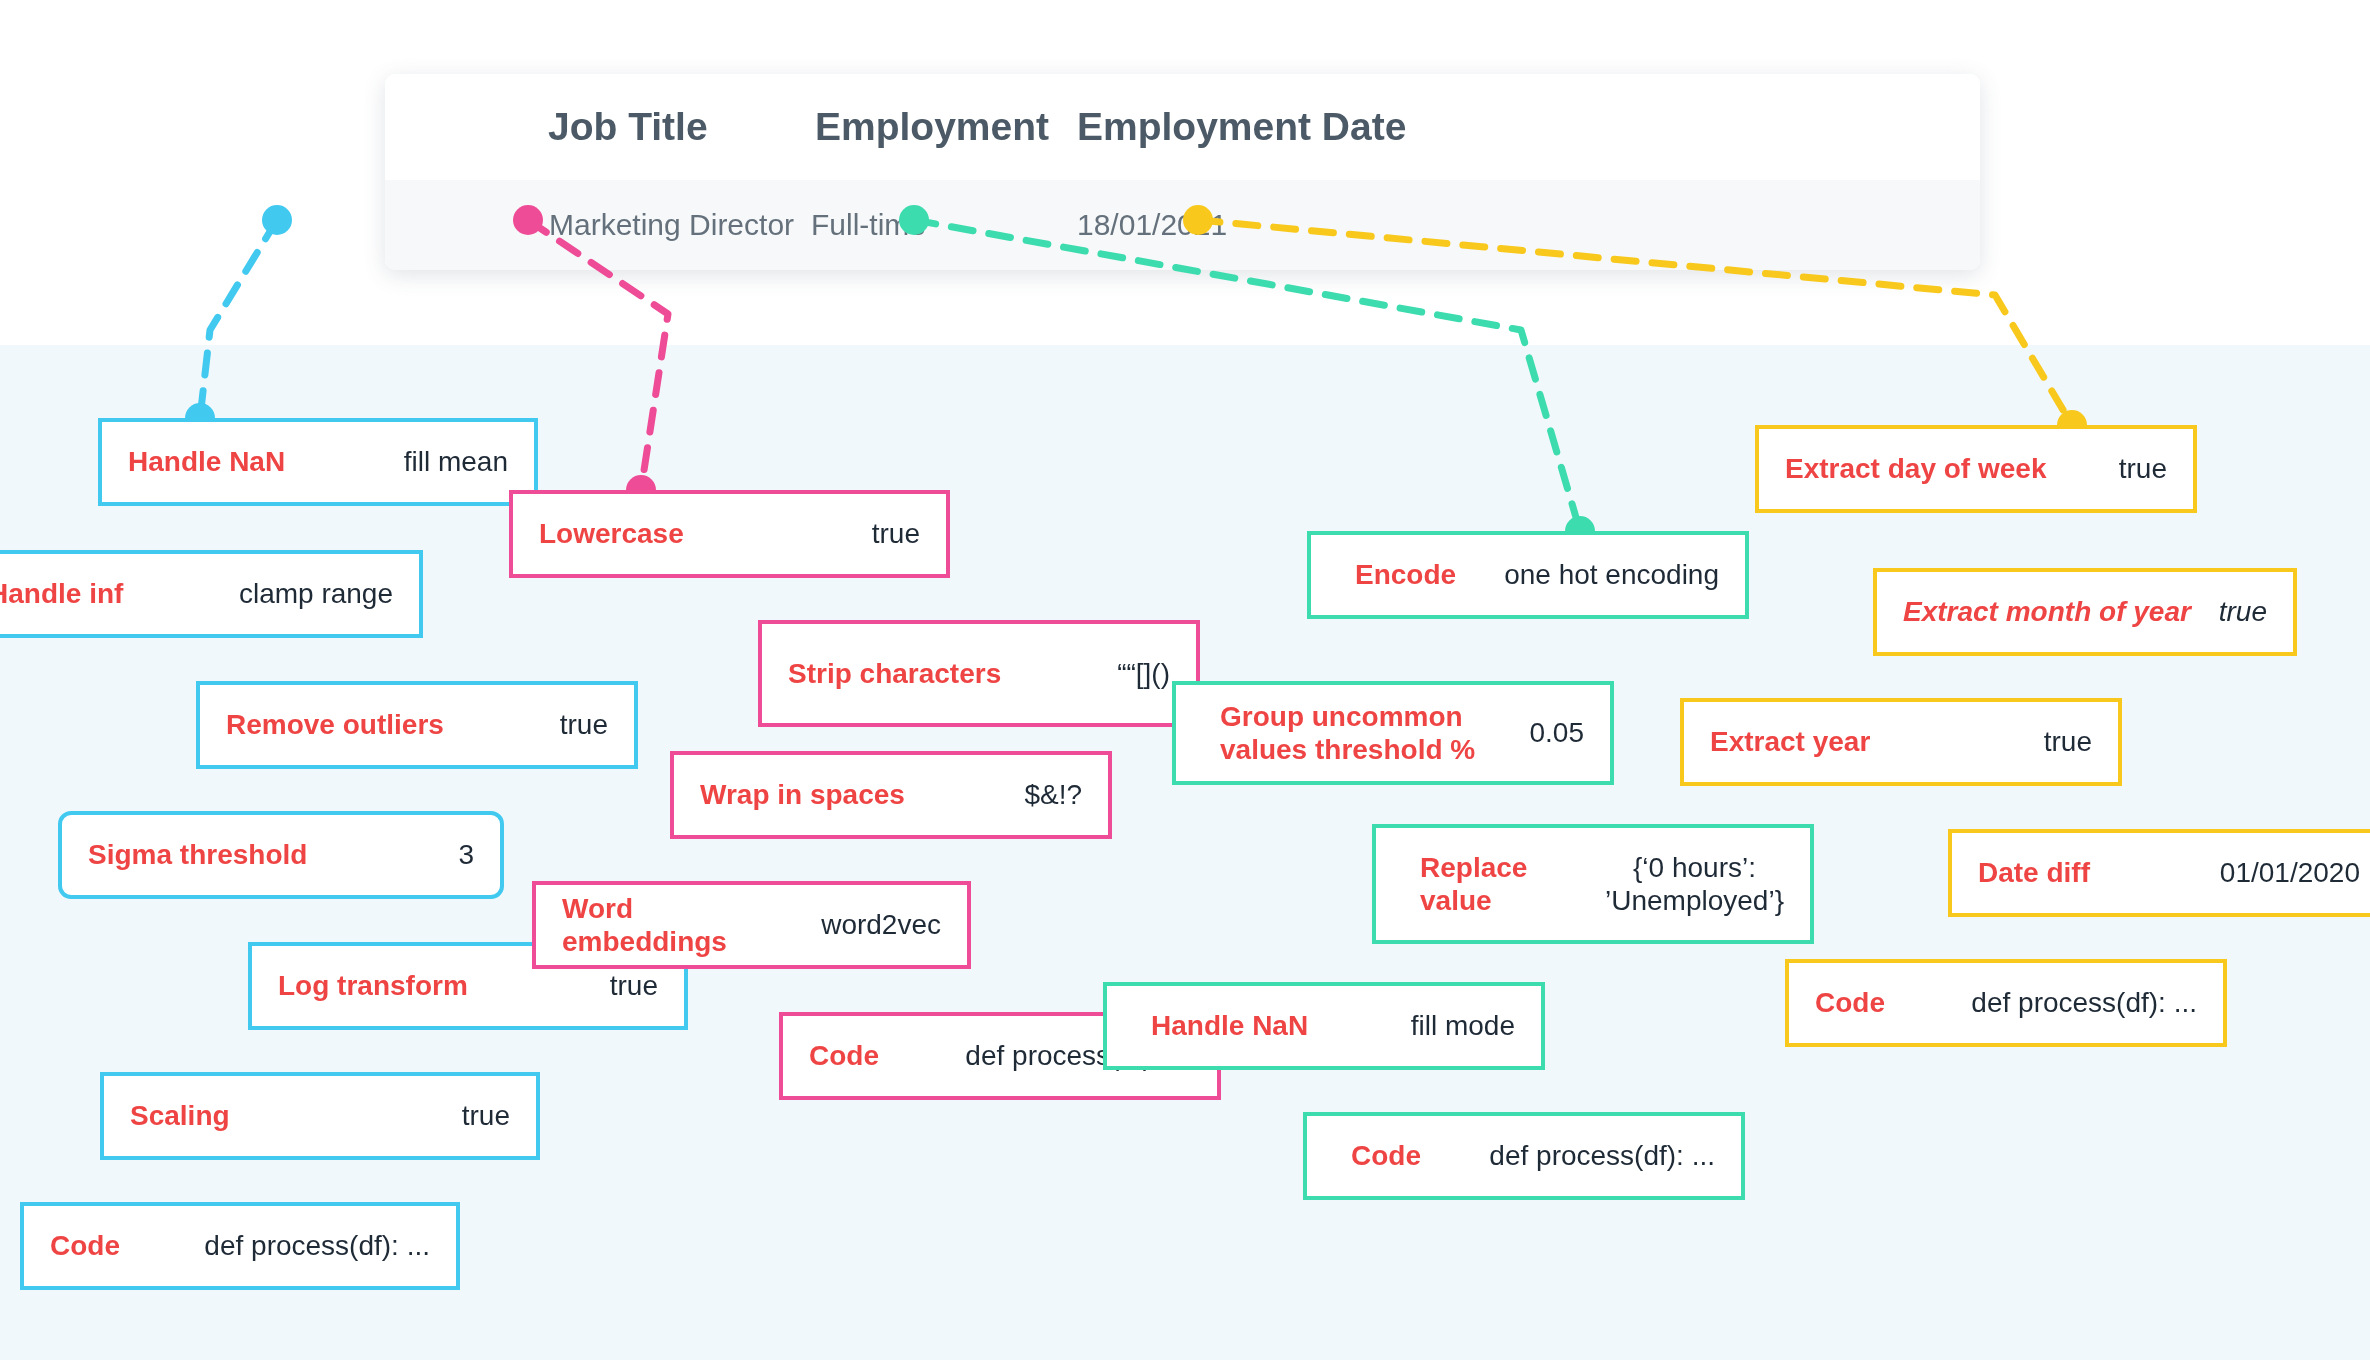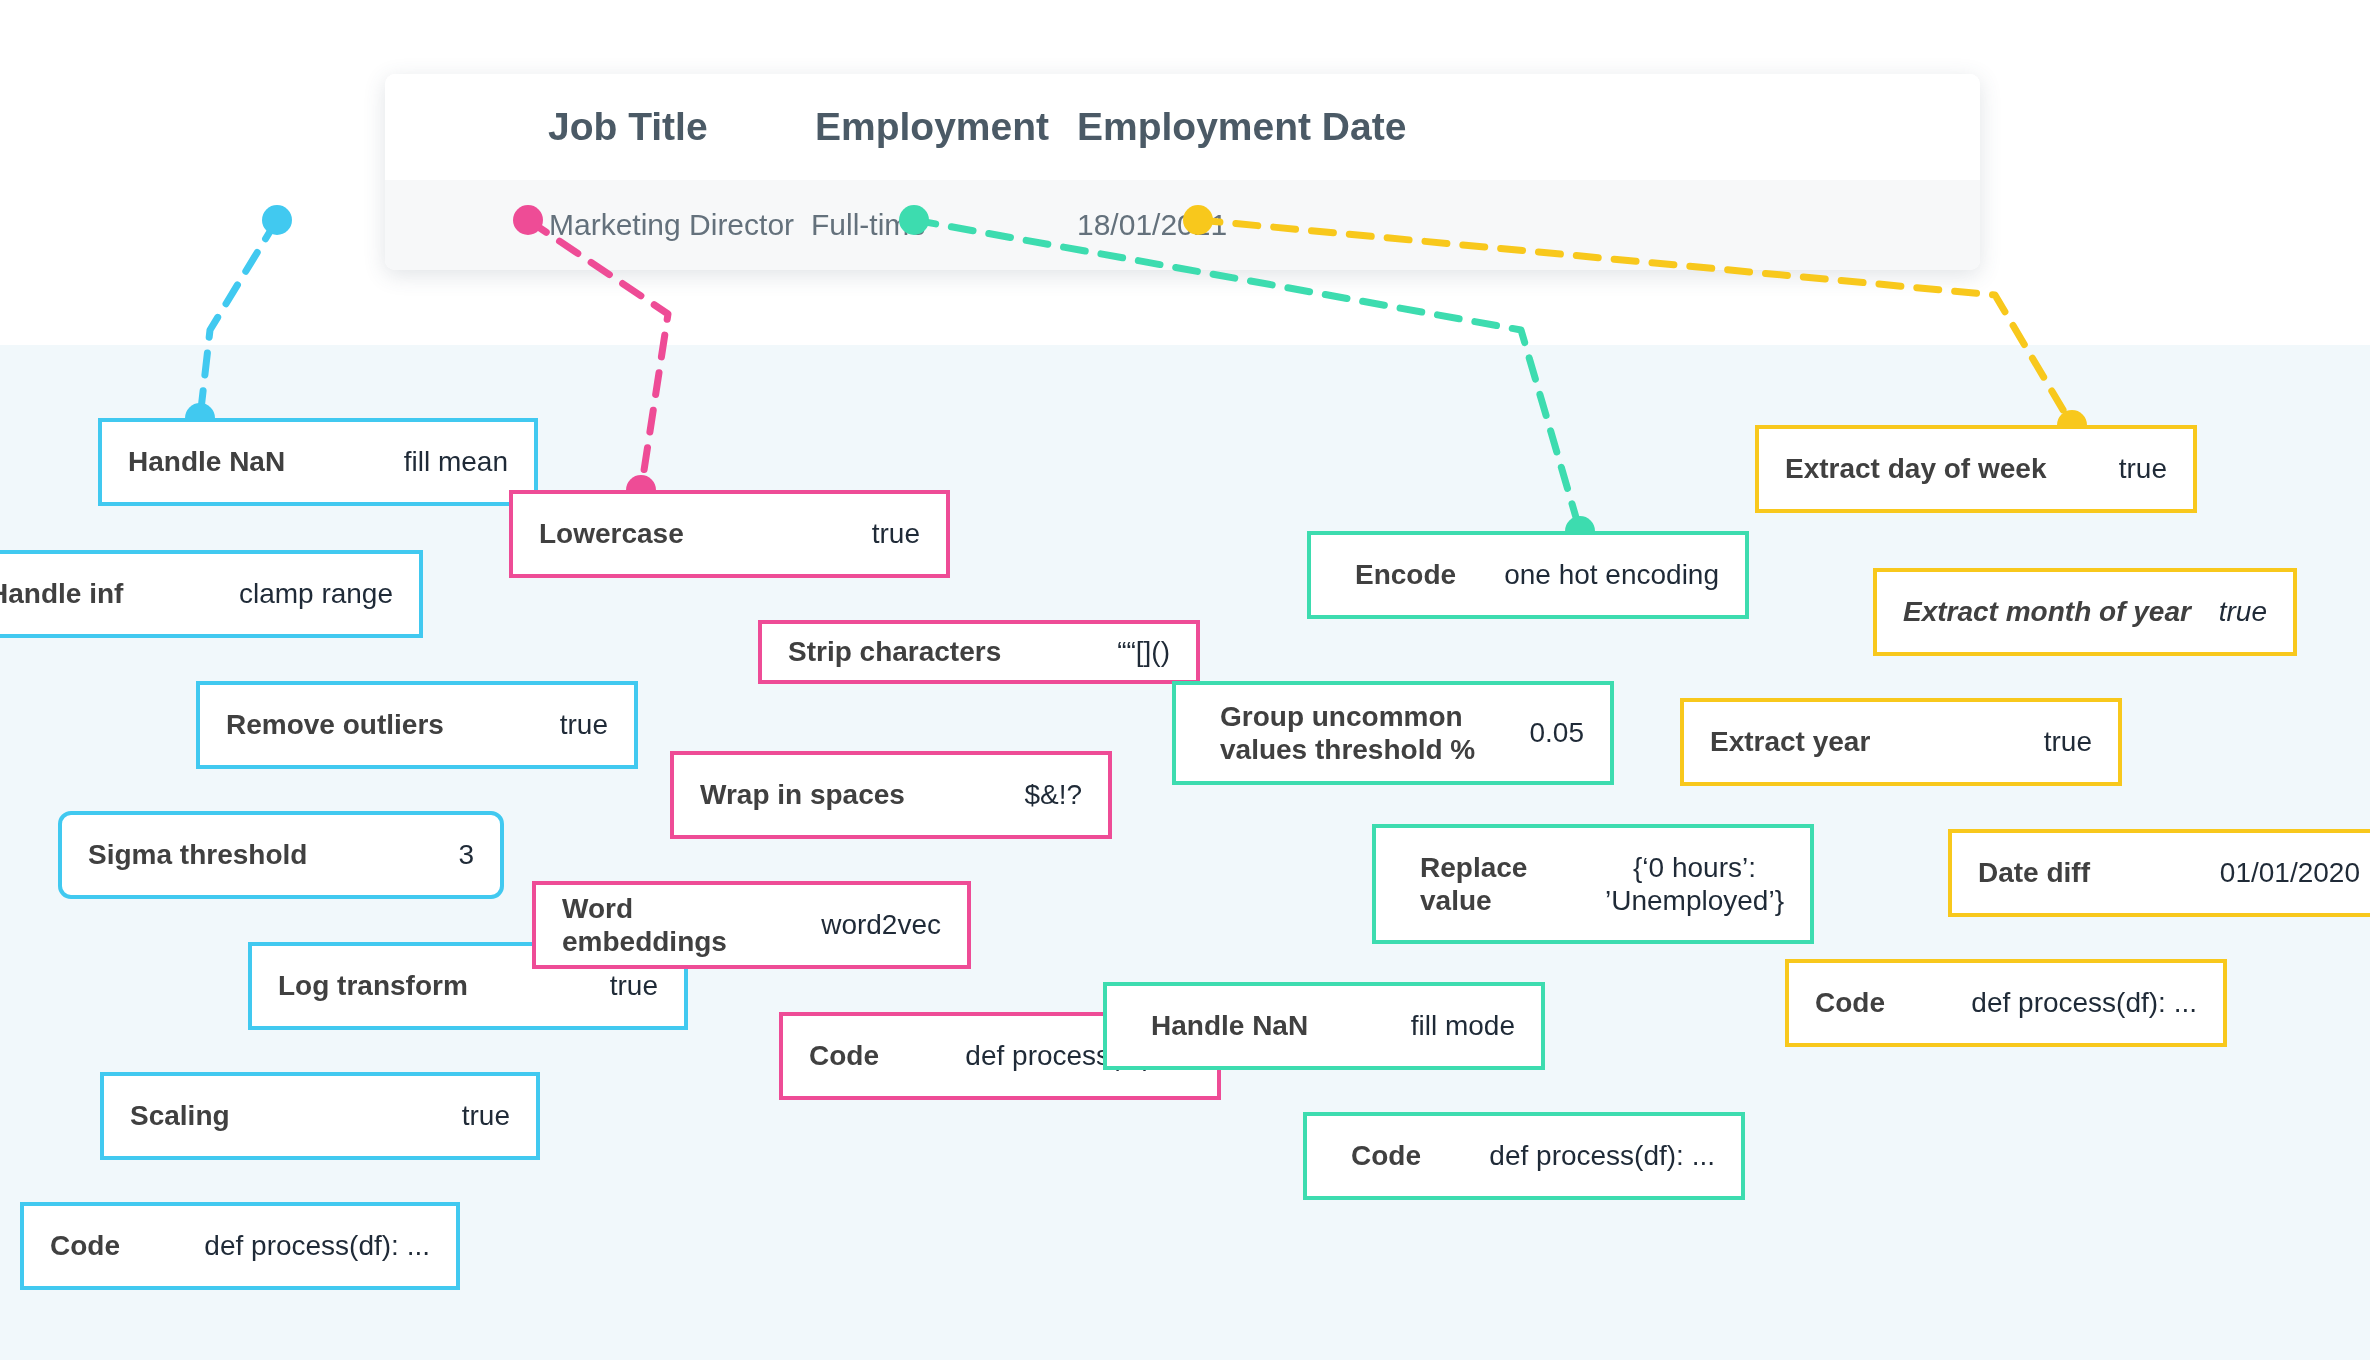--- a/index.html
+++ b/index.html
@@ -83,21 +83,21 @@
     border-width: 4px;
     box-sizing: border-box;
     display: flex;
     align-items: center;
     justify-content: space-between;
     padding: 0 26px;
   }
   .node .k {
     font-size: 28px;
     font-weight: 700;
-    color: #404040;
+    color: #ef4444;
     white-space: nowrap;
     line-height: 1.18;
   }
   .node .v {
     font-size: 28px;
     font-weight: 400;
     color: #1f2a37;
     white-space: pre-line;
     text-align: center;
     line-height: 1.18;
@@ -169,21 +169,21 @@
         <div class="v">true</div>
       </div>
       <div class="node c-blue" style="left: 20px; top: 1202px; width: 440px; height: 88px;">
         <div class="k" style="white-space: pre-line;">Code</div>
         <div class="v">def process(df): ...</div>
       </div>
       <div class="node c-pink" style="left: 509px; top: 490px; width: 441px; height: 88px;">
         <div class="k" style="white-space: pre-line;">Lowercase</div>
         <div class="v">true</div>
       </div>
-      <div class="node c-pink" style="left: 758px; top: 620px; width: 442px; height: 64px;">
+      <div class="node c-pink" style="left: 758px; top: 620px; width: 442px; height: 107px;">
         <div class="k" style="white-space: pre-line;">Strip characters</div>
         <div class="v">““[]()</div>
       </div>
       <div class="node c-pink" style="left: 670px; top: 751px; width: 442px; height: 88px;">
         <div class="k" style="white-space: pre-line;">Wrap in spaces</div>
         <div class="v">$&amp;!?</div>
       </div>
       <div class="node c-pink" style="left: 532px; top: 881px; width: 439px; height: 88px;">
         <div class="k" style="white-space: pre-line;">Word embeddings</div>
         <div class="v">word2vec</div>

